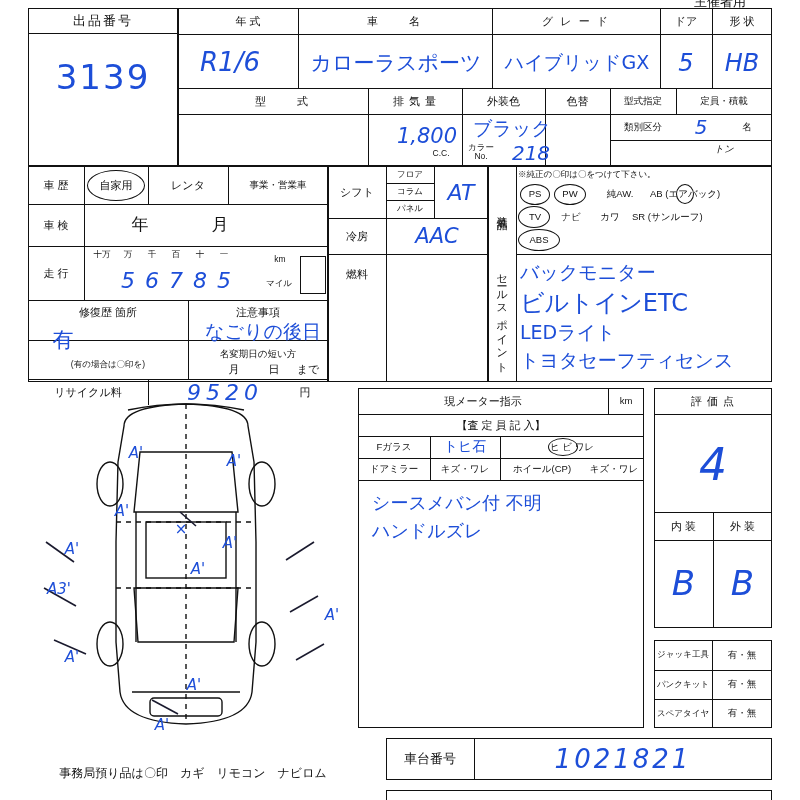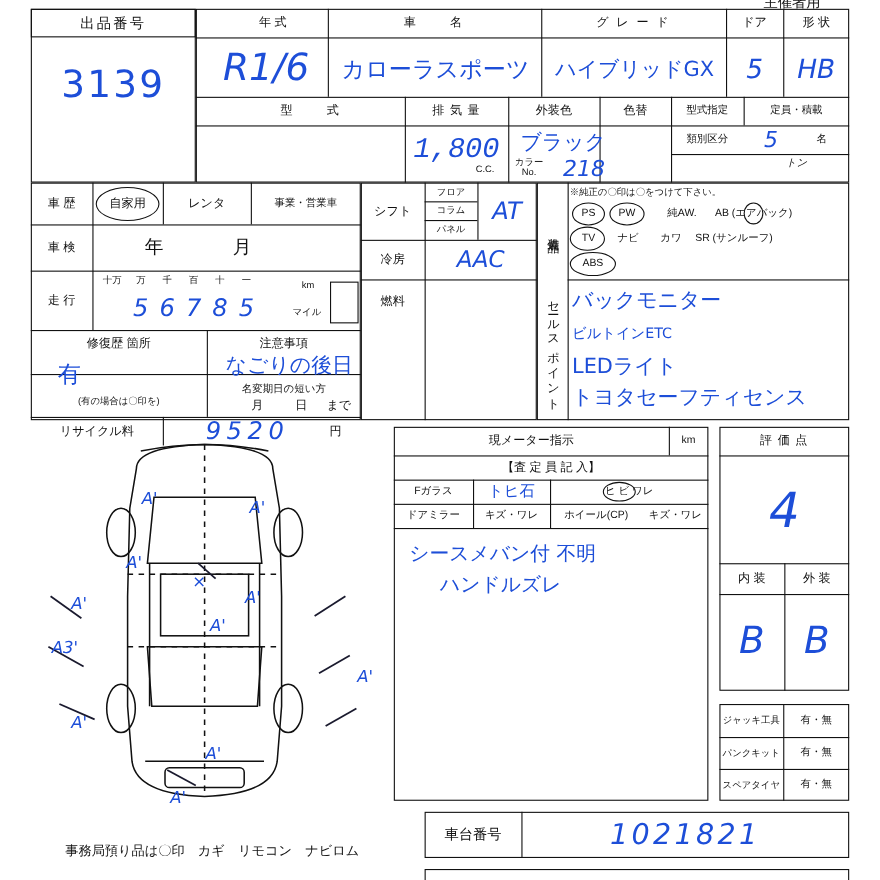--- a/index.html
+++ b/index.html
@@ -46,36 +46,36 @@
   <div class="line" style="left:545px;top:88px;width:1px;height:78px;"></div>
   <div class="line" style="left:610px;top:88px;width:1px;height:78px;"></div>
   <div class="line" style="left:676px;top:88px;width:1px;height:26px;"></div>
 
   <div class="lbl" style="left:198px;top:8px;width:100px;height:26px;">年 式</div>
   <div class="lbl" style="left:298px;top:8px;width:194px;height:26px;letter-spacing:3px;">車　　名</div>
   <div class="lbl" style="left:492px;top:8px;width:168px;height:26px;letter-spacing:2px;">グ レ ー ド</div>
   <div class="lbl" style="left:660px;top:8px;width:52px;height:26px;">ドア</div>
   <div class="lbl" style="left:712px;top:8px;width:60px;height:26px;">形 状</div>
 
-  <div class="hw i" style="left:186px;top:40px;width:112px;height:44px;font-size:34px;">R1/6</div>
+  <div class="hw i" style="left:174px;top:40px;width:112px;height:44px;font-size:26px;">R1/6</div>
   <div class="hw" style="left:300px;top:42px;width:192px;height:42px;font-size:21px;">カローラスポーツ</div>
   <div class="hw" style="left:494px;top:42px;width:166px;height:42px;font-size:19px;">ハイブリッドGX</div>
   <div class="hw i" style="left:660px;top:42px;width:52px;height:42px;font-size:24px;">5</div>
   <div class="hw i" style="left:712px;top:42px;width:60px;height:42px;font-size:24px;">HB</div>
 
   <div class="lbl" style="left:198px;top:88px;width:170px;height:26px;letter-spacing:3px;">型　　式</div>
   <div class="lbl" style="left:368px;top:88px;width:94px;height:26px;letter-spacing:1px;">排 気 量</div>
   <div class="lbl" style="left:462px;top:88px;width:83px;height:26px;">外装色</div>
   <div class="lbl" style="left:545px;top:88px;width:65px;height:26px;">色替</div>
   <div class="lbl sm" style="left:610px;top:88px;width:66px;height:26px;">型式指定</div>
   <div class="lbl sm" style="left:676px;top:88px;width:96px;height:26px;">定員・積載</div>
   <div class="lbl sm" style="left:610px;top:114px;width:66px;height:26px;">類別区分</div>
   <div class="lbl xs" style="left:464px;top:141px;width:34px;height:22px;">カラーNo.</div>
 
-  <div class="hw i" style="left:368px;top:116px;width:94px;height:40px;font-size:26px;font-family:Liberation Mono, monospace;">1,800</div>
+  <div class="hw i" style="left:380px;top:116px;width:94px;height:40px;font-size:21px;">1,800</div>
   <div class="lbl xs" style="left:420px;top:146px;width:42px;height:16px;">C.C.</div>
   <div class="hw" style="left:462px;top:114px;width:100px;height:30px;font-size:19px;">ブラック</div>
   <div class="hw i" style="left:500px;top:140px;width:62px;height:26px;font-size:20px;">218</div>
   <div class="hw i" style="left:676px;top:114px;width:50px;height:26px;font-size:20px;">5</div>
   <div class="lbl sm" style="left:722px;top:114px;width:50px;height:26px;">名</div>
   <div class="lbl sm" style="left:676px;top:140px;width:96px;height:18px;font-style:italic;">トン</div>
 
   <div class="bx" style="left:28px;top:166px;width:300px;height:216px;"></div>
   <div class="line" style="left:28px;top:204px;width:300px;height:1px;"></div>
   <div class="line" style="left:28px;top:246px;width:300px;height:1px;"></div>
@@ -166,21 +166,21 @@
   <div class="lbl sm" style="left:522px;top:207px;width:26px;height:20px;">TV</div>
   <div class="ell" style="left:518px;top:206px;width:32px;height:22px;"></div>
   <div class="lbl sm" style="left:556px;top:207px;width:30px;height:20px;">ナビ</div>
   <div class="lbl sm" style="left:594px;top:207px;width:32px;height:20px;">カワ</div>
   <div class="lbl sm" style="left:632px;top:207px;width:130px;height:20px;justify-content:flex-start;">SR (サンルーフ)</div>
 
   <div class="lbl sm" style="left:522px;top:230px;width:34px;height:20px;">ABS</div>
   <div class="ell" style="left:518px;top:229px;width:42px;height:22px;"></div>
 
   <div class="hw" style="left:520px;top:258px;width:240px;height:30px;font-size:19px;justify-content:flex-start;">バックモニター</div>
-  <div class="hw" style="left:520px;top:288px;width:240px;height:30px;font-size:13px;justify-content:flex-start;">ビルトインETC</div>
+  <div class="hw" style="left:520px;top:288px;width:240px;height:30px;font-size:24px;justify-content:flex-start;">ビルトインETC</div>
   <div class="hw" style="left:520px;top:318px;width:240px;height:30px;font-size:19px;justify-content:flex-start;">LEDライト</div>
   <div class="hw" style="left:520px;top:346px;width:250px;height:30px;font-size:19px;justify-content:flex-start;">トヨタセーフティセンス</div>
 
   <div style="position:absolute;left:28px;top:392px;width:316px;height:348px;">
     <svg width="316" height="348" viewBox="0 0 316 348">
       <g stroke="#111" fill="none" stroke-width="1.4">
 
         <path d="M96 34 Q96 14 158 12 Q220 14 220 34 L226 70 L228 150 L228 250 L224 300 Q220 330 158 332 Q96 330 92 300 L88 250 L88 150 L90 70 Z"></path>
 
         <path d="M112 60 L204 60 L210 120 L106 120 Z"></path>
@@ -245,21 +245,21 @@
   <div class="hw" style="left:430px;top:436px;width:70px;height:22px;font-size:14px;">トヒ石</div>
   <div class="lbl sm" style="left:500px;top:436px;width:144px;height:22px;">ヒ ビ ワレ</div>
   <div class="ell" style="left:548px;top:438px;width:30px;height:18px;"></div>
 
   <div class="lbl sm" style="left:358px;top:458px;width:72px;height:22px;">ドアミラー</div>
   <div class="lbl sm" style="left:430px;top:458px;width:70px;height:22px;">キズ・ワレ</div>
   <div class="lbl sm" style="left:500px;top:458px;width:84px;height:22px;">ホイール(CP)</div>
   <div class="lbl sm" style="left:584px;top:458px;width:60px;height:22px;">キズ・ワレ</div>
 
   <div class="hw" style="left:372px;top:488px;width:250px;height:30px;font-size:18px;justify-content:flex-start;">シースメバン付 不明</div>
-  <div class="hw" style="left:372px;top:516px;width:250px;height:30px;font-size:18px;justify-content:flex-start;margin-left:28px;">ハンドルズレ</div>
+  <div class="hw" style="left:372px;top:516px;width:250px;height:30px;font-size:18px;justify-content:flex-start;">ハンドルズレ</div>
 
   <div class="bx" style="left:654px;top:388px;width:118px;height:240px;"></div>
   <div class="line" style="left:654px;top:414px;width:118px;height:1px;"></div>
   <div class="line" style="left:654px;top:512px;width:118px;height:1px;"></div>
   <div class="line" style="left:654px;top:540px;width:118px;height:1px;"></div>
   <div class="line" style="left:713px;top:512px;width:1px;height:116px;"></div>
 
   <div class="lbl" style="left:654px;top:388px;width:118px;height:26px;letter-spacing:1px;">評 価 点</div>
   <div class="hw i" style="left:654px;top:424px;width:118px;height:80px;font-size:44px;">4</div>
   <div class="lbl" style="left:654px;top:512px;width:59px;height:28px;">内 装</div>

